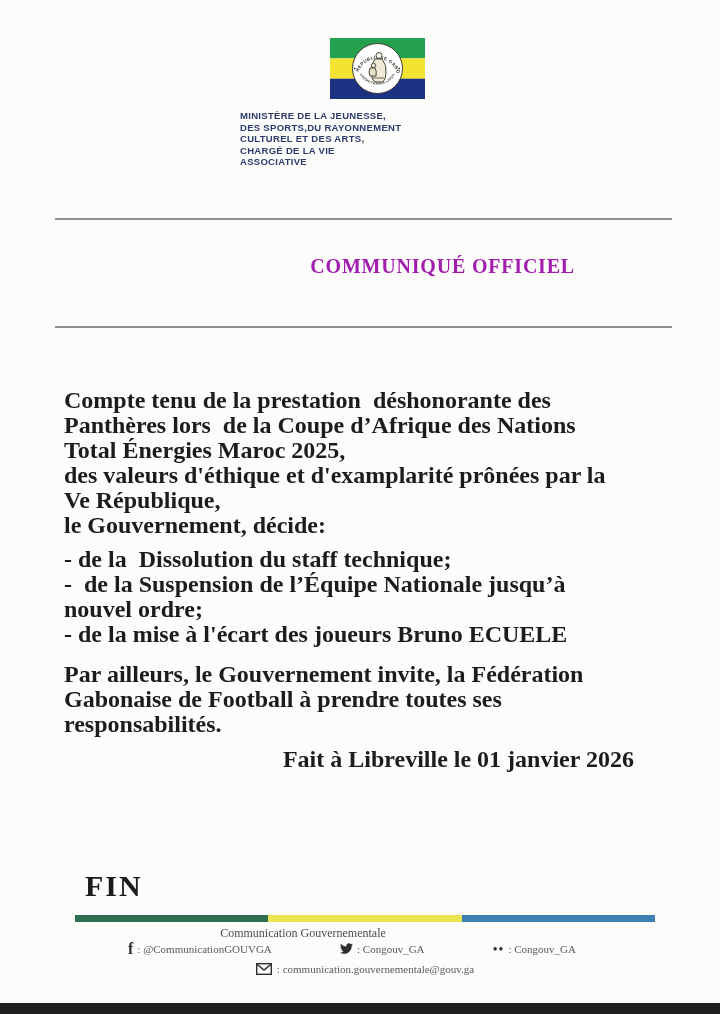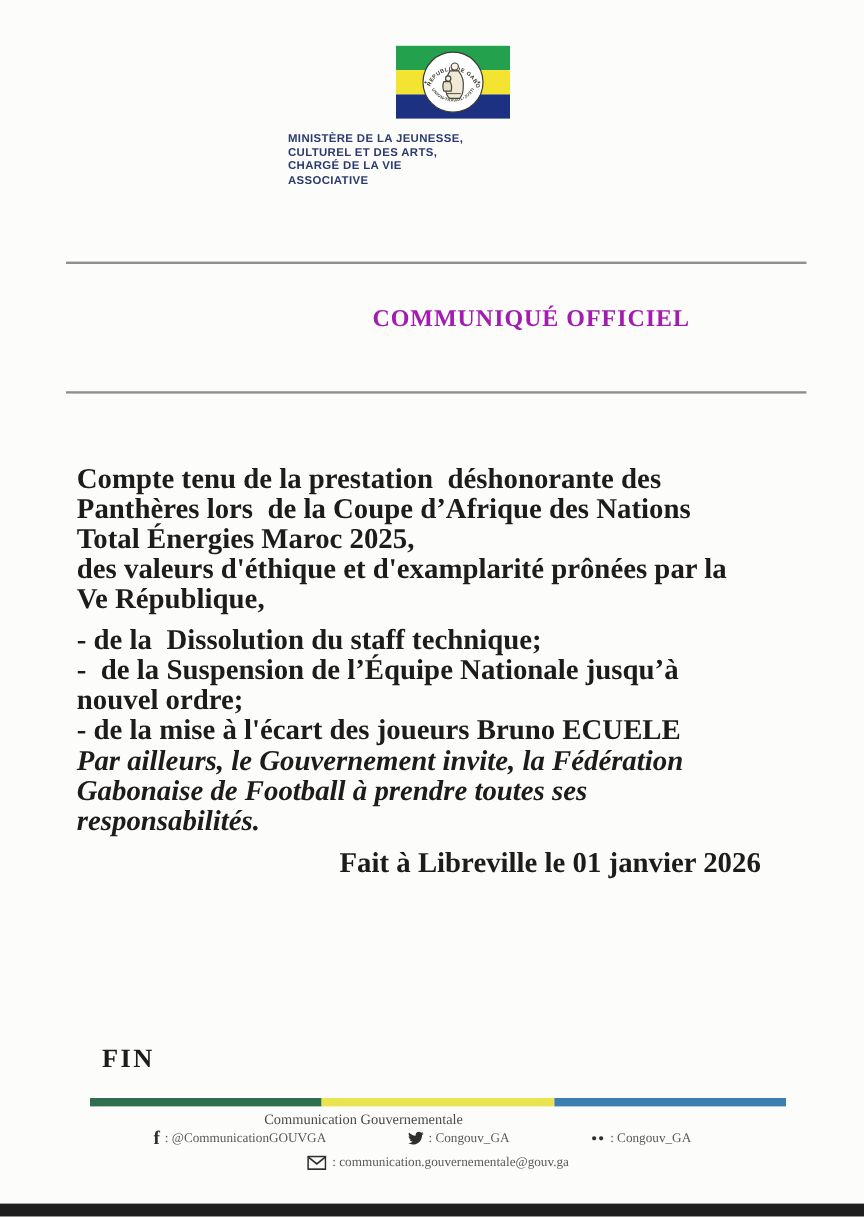--- a/index.html
+++ b/index.html
@@ -29,23 +29,23 @@
     position:absolute;left:55px;top:255px;width:520px;margin:0;
     text-align:right;
     font-size:20px;font-weight:700;letter-spacing:.8px;
     color:#a21caf;
   }
   
   .body-block{position:absolute;left:64px;top:388px;width:570px;
     font-size:24px;font-weight:700;line-height:25px;}
   .body-block .line{white-space:pre;}
   .para-decisions{margin-top:9px;}
-  .para-invite{margin-top:1px;font-style:italic;}
+  .para-invite{margin-top:15px;}
   .date-line{margin-top:10px;white-space:pre;text-align:right;}
-  .fin{position:absolute;left:85px;top:869px;font-size:22px;font-weight:700;letter-spacing:2px;text-align:center;}
+  .fin{position:absolute;left:85px;top:869px;font-size:30px;font-weight:700;letter-spacing:2px;text-align:center;}
   
   .stripe{position:absolute;left:75px;top:915px;width:580px;height:7px;display:flex;}
   .stripe span{flex:1;height:100%;}
   .banner-row{position:absolute;left:88px;top:926px;width:430px;display:flex;align-items:center;gap:0;flex-direction:column;}
   .banner-row .hline{flex:1;height:1px;background:#9a9a9a;}
   .banner-label{font-size:12px;color:#4a4a4a;white-space:nowrap;}
   .social-row{position:absolute;left:128px;top:942px;width:448px;display:flex;justify-content:space-between;align-items:center;}
   .social-item{display:flex;align-items:center;gap:4px;font-size:11px;color:#5a5a5a;white-space:pre;}
   .fb-glyph{font-family:"Liberation Serif",serif;font-weight:700;font-size:16px;color:#2e2e2e;line-height:12px;}
   .dots-glyph{font-size:8px;color:#2e2e2e;letter-spacing:1px;}
@@ -79,38 +79,40 @@
       <circle cx="49" cy="17.5" r="3" fill="#f5f2e6"></circle>
       <path d="M 45 21 Q 41 27 41.5 36 Q 41.5 42 45 44 L 53 44 Q 56 41 56 35 Q 57 27 52 21 Z" fill="#efe9d6"></path>
       <circle cx="43.5" cy="27.5" r="2.2" fill="#f5f2e6"></circle>
       <path d="M 40 30 Q 38 34 40 38 L 46 38 Q 47 33 45 30 Z" fill="#e7e0c9"></path>
       <path d="M 42 40 L 54 40" stroke-width="0.8"></path>
     </g>
   </svg>
 
   <div class="ministry" style="color: rgb(44, 58, 110);">
     <div>MINISTÈRE DE LA JEUNESSE,</div>
+    <div>DES SPORTS,DU RAYONNEMENT</div>
     <div>CULTUREL ET DES ARTS,</div>
     <div>CHARGÉ DE LA VIE</div>
     <div>ASSOCIATIVE</div>
   </div>
 
   <div class="rule rule-top"></div>
 
   <h1 class="doc-title">COMMUNIQUÉ OFFICIEL</h1>
 
   <div class="rule rule-mid"></div>
 
   <div class="body-block">
     <div class="para-considerants">
       <div class="line">Compte tenu de la prestation  déshonorante des</div>
       <div class="line">Panthères lors  de la Coupe d’Afrique des Nations</div>
       <div class="line">Total Énergies Maroc 2025,</div>
       <div class="line">des valeurs d'éthique et d'examplarité prônées par la</div>
       <div class="line">Ve République,</div>
+      <div class="line">le Gouvernement, décide:</div>
     </div>
     <div class="para-decisions">
       <div class="line">- de la  Dissolution du staff technique;</div>
       <div class="line">-  de la Suspension de l’Équipe Nationale jusqu’à</div>
       <div class="line">nouvel ordre;</div>
       <div class="line">- de la mise à l'écart des joueurs Bruno ECUELE</div>
     </div>
     <div class="para-invite">
       <div class="line">Par ailleurs, le Gouvernement invite, la Fédération</div>
       <div class="line">Gabonaise de Football à prendre toutes ses</div>

